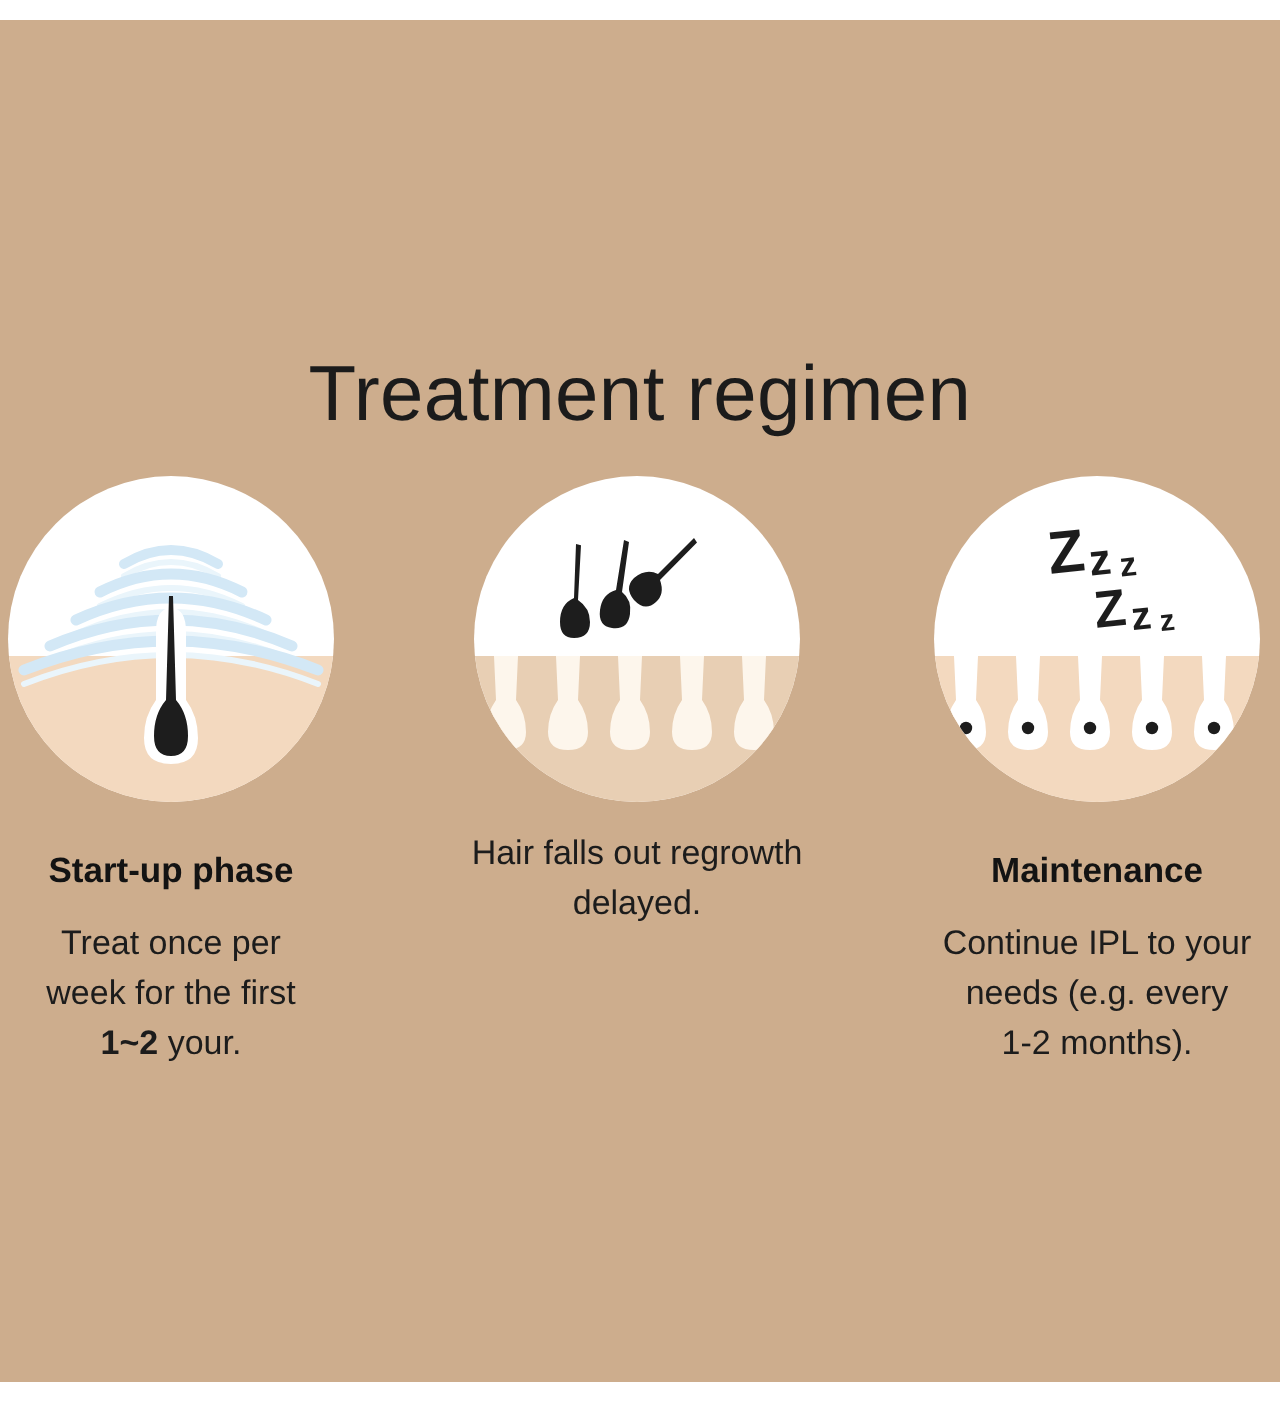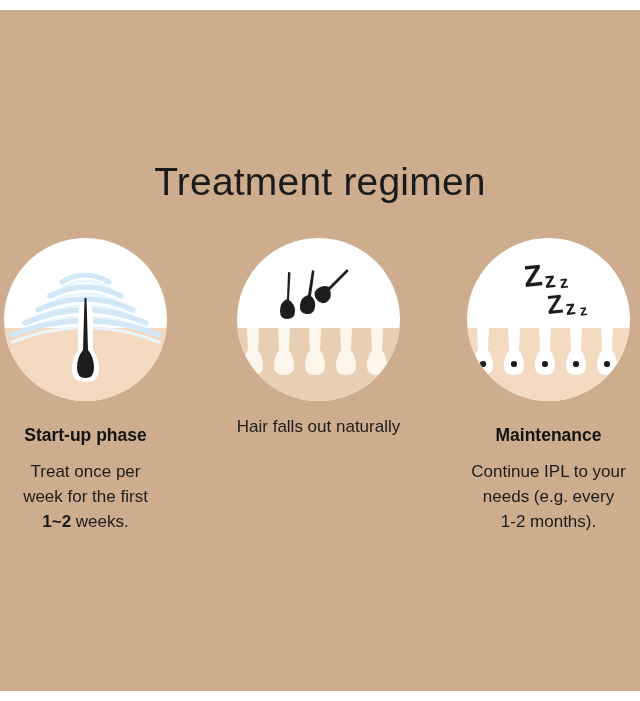--- a/index.html
+++ b/index.html
@@ -28,21 +28,21 @@
     top: 10px;
     width: 640px;
     height: 681px;
     background: #cdad8d;
     overflow: hidden;
   }
 
   .title {
     position: absolute;
     left: 0;
-    top: 150px;
+    top: 166px;
     width: 640px;
     text-align: center;
     font-family: "Liberation Sans", sans-serif;
     font-weight: 300;
     font-size: 39px;
     letter-spacing: 0.2px;
     color: #1b1b1b;
     white-space: nowrap;
   }
 
@@ -137,21 +137,21 @@
               <path d="M80.5 60 L82.5 60 L84 112 Q90 119 90 130
                        Q90 140 81.5 140 Q73 140 73 130
                        Q73 119 79 112 Z" fill="#1d1d1d"></path>
             </svg>
           </div>
         </div>
         <div class="caption-title">Start-up phase</div>
         <div class="caption-body">
           <div>Treat once per</div>
           <div>week for the first</div>
-          <div><b>1~2</b><span> weeks.</span></div>
+          <div><b>1~2</b><span> your.</span></div>
         </div>
       </div>
 
       <div class="col col-1">
         <div class="circle-wrap">
           <div class="circle">
             <svg width="163" height="163" viewBox="0 0 163 163">
 
               <rect x="0" y="90" width="163" height="73" fill="#e8cfb4"></rect>
 
@@ -165,21 +165,22 @@
 
               <g fill="#1d1d1d">
                 <path d="M51 34 L53.5 34.6 L52 62 Q58 66 58 73 Q58 81 50 81 Q43 81 43 73 Q43 64 50 61 Z"></path>
                 <path d="M75 32 L77.5 33 L74 58 Q79 62 78 69 Q77 77 69 76 Q62 75 63 67 Q64 59 71 57 Z"></path>
                 <path d="M110 31 L111.5 33.2 L93 52 Q95.5 59 91 63 Q85.5 68 80 62 Q75 56 80 51 Q86 46 92 49 Z"></path>
               </g>
             </svg>
           </div>
         </div>
         <div class="caption-body">
-          <div>Hair falls out naturally</div>
+          <div>Hair falls out regrowth</div>
+          <div>delayed.</div>
         </div>
       </div>
 
       <div class="col col-2">
         <div class="circle-wrap">
           <div class="circle">
             <svg width="163" height="163" viewBox="0 0 163 163">
 
               <rect x="0" y="90" width="163" height="73" fill="#f3d9bf"></rect>
 

